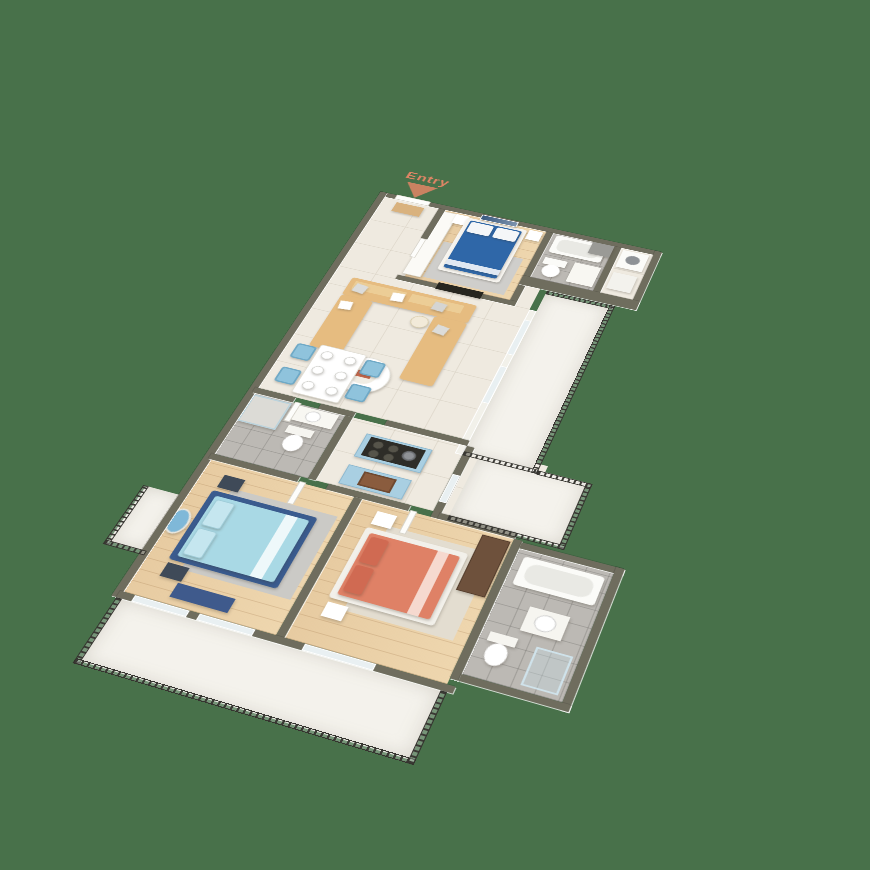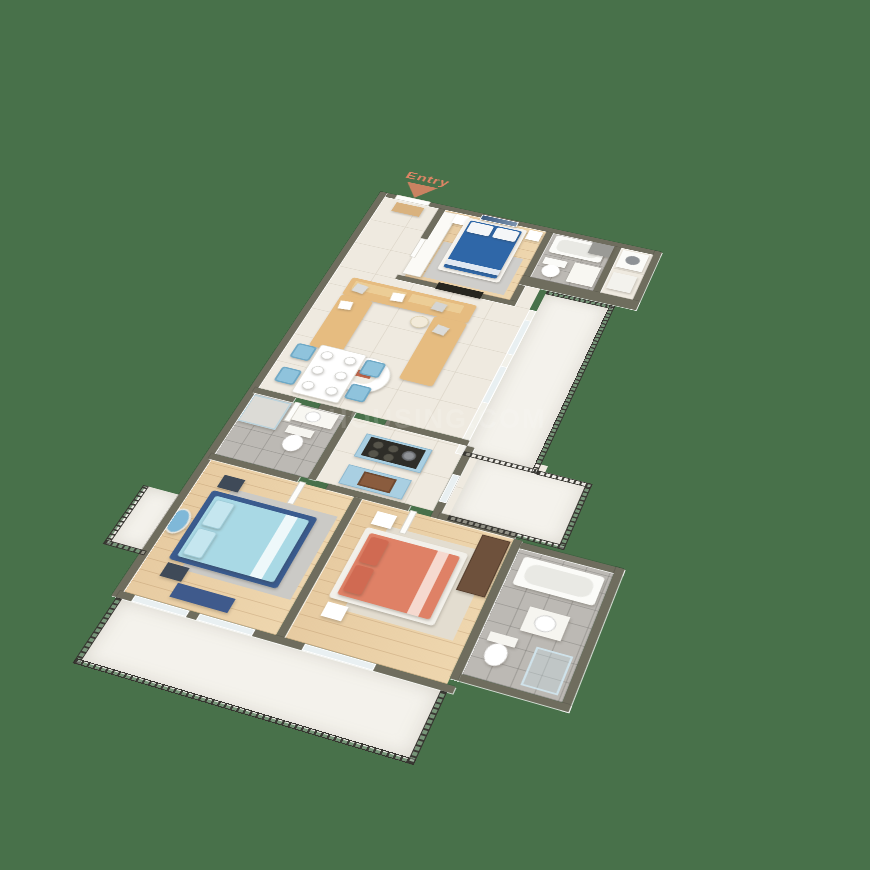--- a/index.html
+++ b/index.html
@@ -199,14 +199,13 @@
     <div class="furn" style="left:348px;top:548px;width:78px;height:37px;background:#fbfbf8;border-radius:4px;"></div>
     <div class="furn" style="left:355px;top:554px;width:64px;height:25px;background:#e9e9e4;border-radius:10px;box-shadow:none;"></div>
     <div class="furn" style="left:372px;top:605px;width:38px;height:30px;background:#f6f5f0;"></div>
     <div class="furn circle" style="left:381px;top:610px;width:20px;height:20px;background:#ffffff;border:1px solid #ccc;box-shadow:none;"></div>
     <div class="furn" style="left:348px;top:645px;width:26px;height:11px;background:#f6f5f0;"></div>
     <div class="furn circle" style="left:351px;top:656px;width:20px;height:26px;background:#ffffff;"></div>
     <div class="furn" style="left:392px;top:648px;width:34px;height:46px;background:rgba(200,224,232,.35);border:2px solid #cfe2ea;box-shadow:none;"></div>
 
   </div>
 
-  <div class="watermark">HOUSING.COM</div>
 </div>
 
 </body></html>

